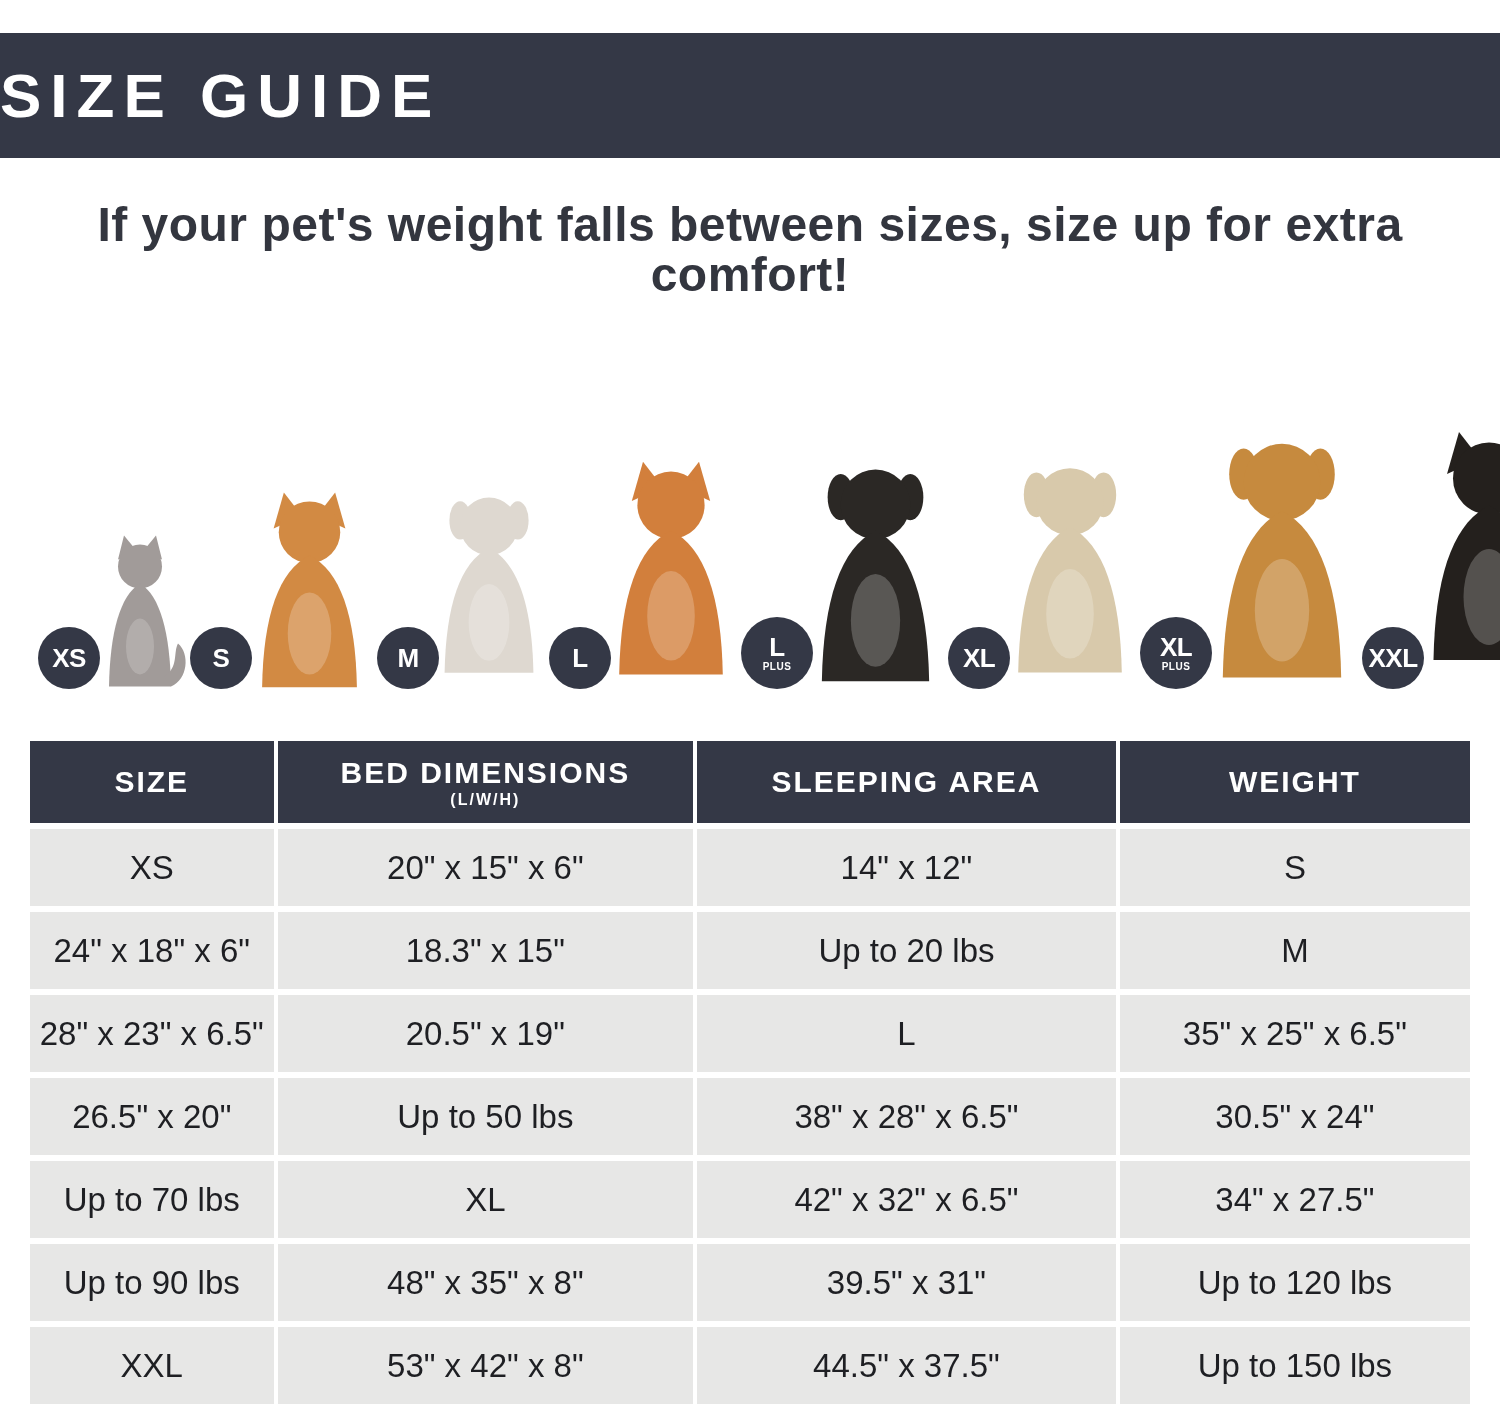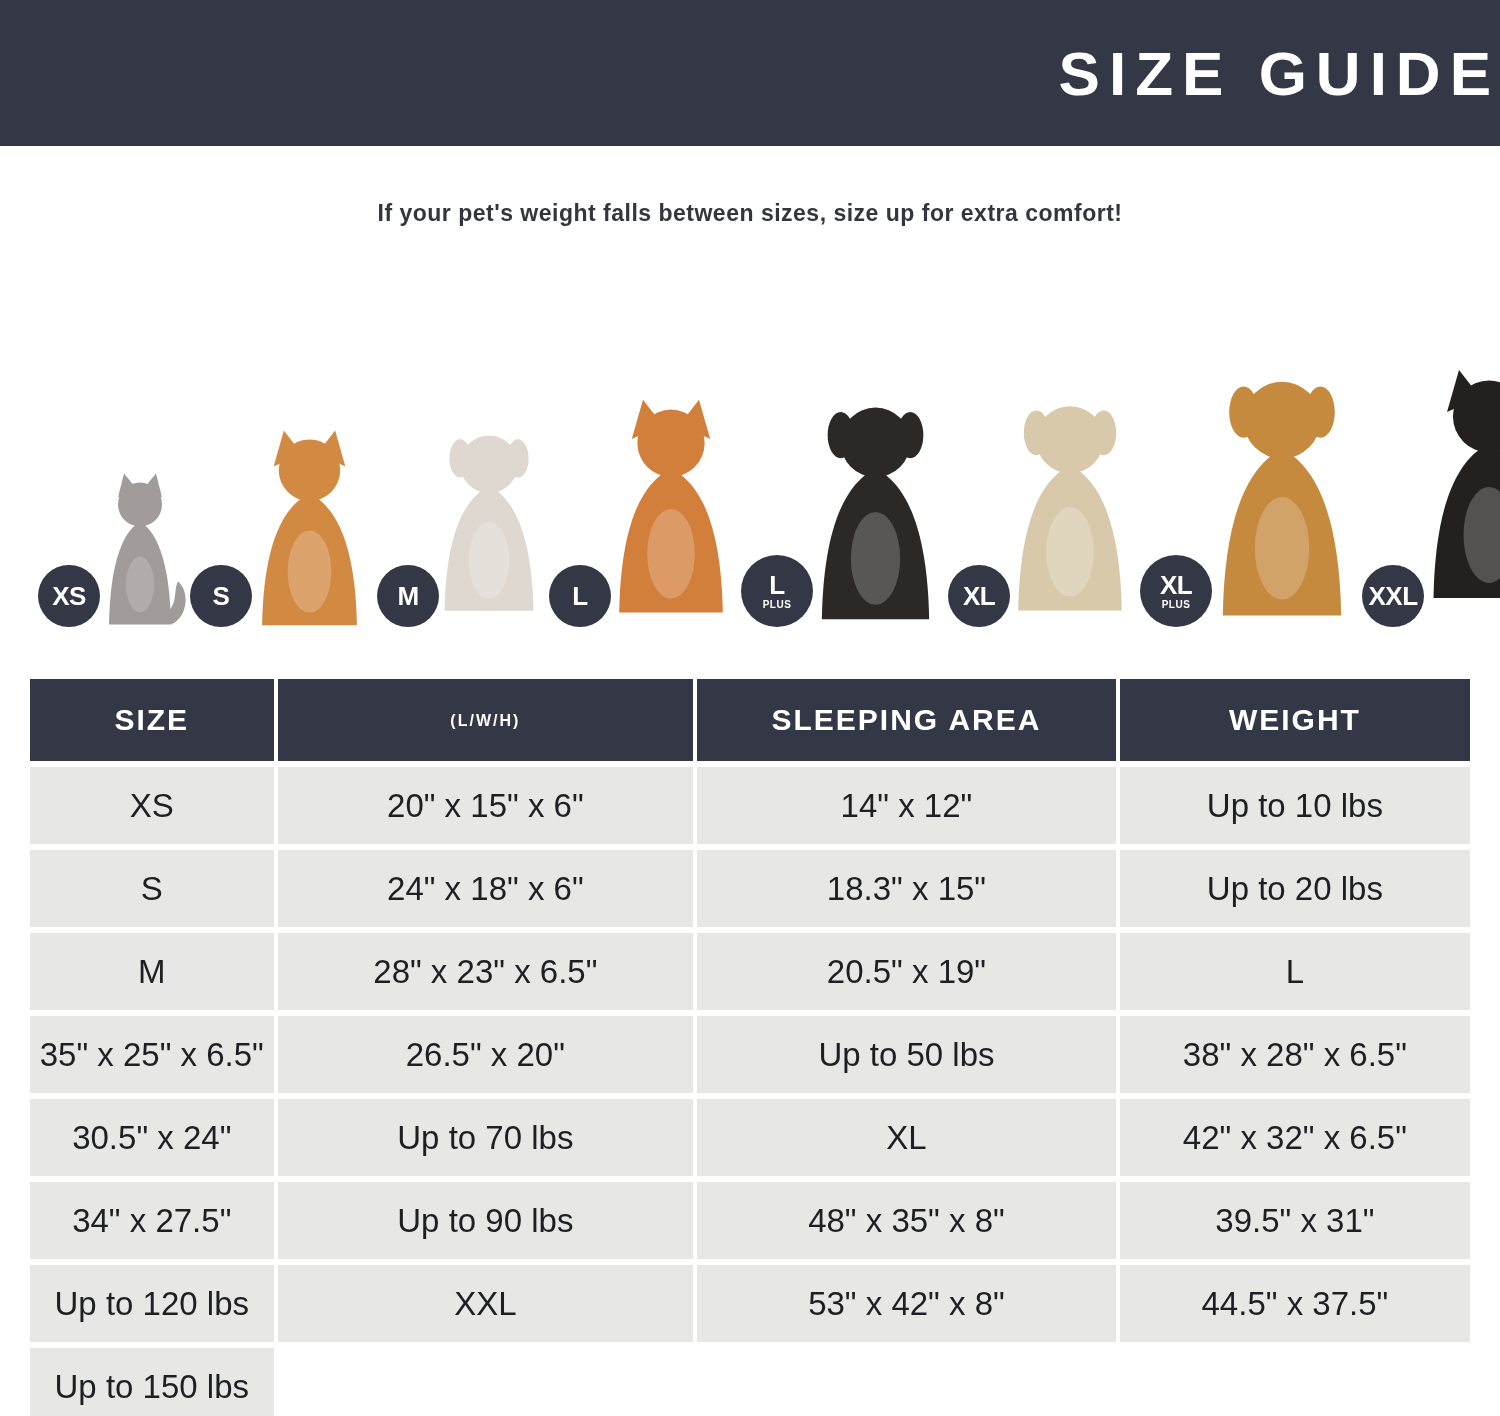--- a/index.html
+++ b/index.html
@@ -5,32 +5,32 @@
   html,body { margin:0; padding:0; }
   body {
     width:1500px; height:1416px; overflow:hidden;
     background:#ffffff;
     font-family:"Liberation Sans", sans-serif;
     -webkit-font-smoothing:antialiased;
   }
 
   
   .topbar {
-    height:146px; background:#343846;
-    display:flex; align-items:center; justify-content:flex-end;
+    height:125px; background:#343846;
+    display:flex; align-items:center; justify-content:flex-start;margin-top:33px;
   }
   .topbar h1 {
     margin:0; color:#ffffff; font-size:62px; font-weight:bold;
     letter-spacing:9px;
   }
 
   
   .subtitle {
     margin:42px 40px 0; text-align:center;
-    font-size:23px; font-weight:bold; color:#33363f; letter-spacing:.5px;
+    font-size:48px; font-weight:bold; color:#33363f; letter-spacing:.5px;
     line-height:50px;
   }
 
   
   .lineup {
     height:312px; margin-top:83px; padding:0 42px 0 38px;
     display:flex; align-items:flex-end; justify-content:space-between;
   }
   .pet { display:flex; align-items:flex-end; }
   .pet svg { display:block; }
@@ -186,35 +186,35 @@
 
 </section>
 
 <section class="size-table">
 
   <div class="hcell">
     <span>SIZE</span>
 
   </div>
   <div class="hcell">
+    <span>BED DIMENSIONS</span>
     <span class="hsub">(L/W/H)</span>
   </div>
   <div class="hcell">
     <span>SLEEPING AREA</span>
 
   </div>
   <div class="hcell">
     <span>WEIGHT</span>
 
   </div>
 
   <div class="cell">XS</div>
   <div class="cell">20" x 15" x 6"</div>
   <div class="cell">14" x 12"</div>
-  <div class="cell">Up to 10 lbs</div>
 
   <div class="cell">S</div>
   <div class="cell">24" x 18" x 6"</div>
   <div class="cell">18.3" x 15"</div>
   <div class="cell">Up to 20 lbs</div>
 
   <div class="cell">M</div>
   <div class="cell">28" x 23" x 6.5"</div>
   <div class="cell">20.5" x 19"</div>
 

